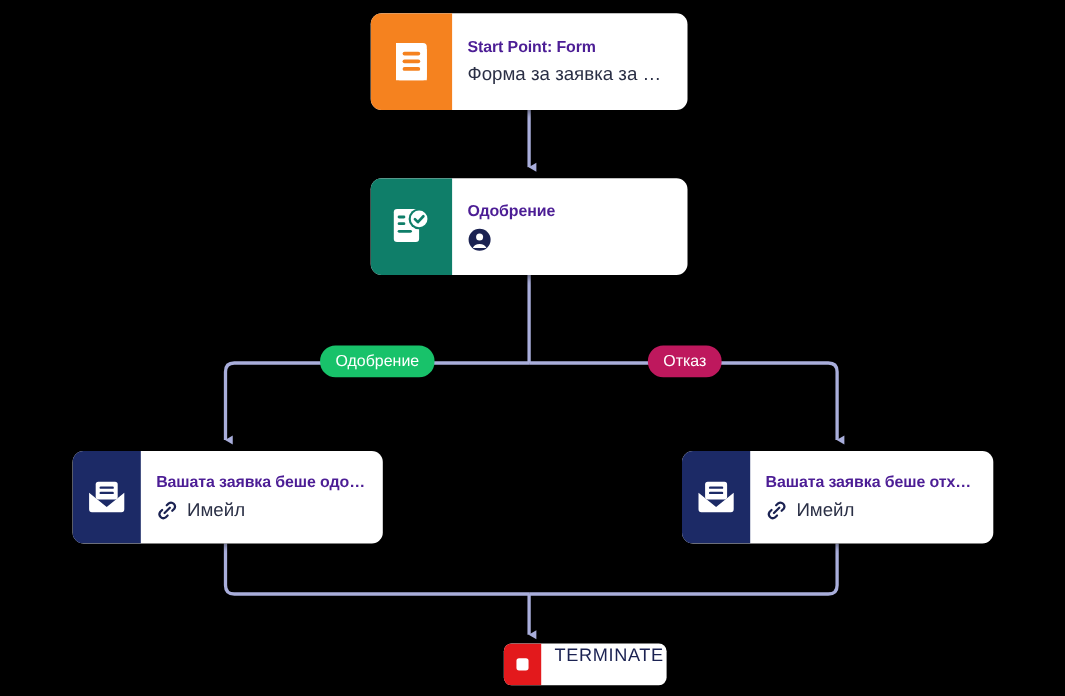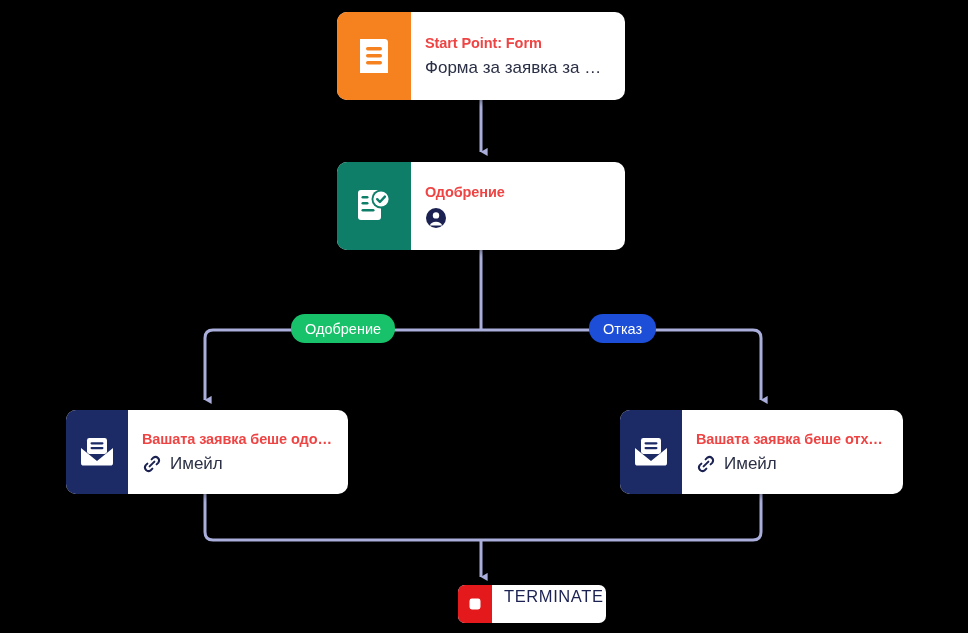--- a/index.html
+++ b/index.html
@@ -46,21 +46,21 @@
   }
   .node-body {
     flex: 1 1 auto;
     display: flex;
     flex-direction: column;
     justify-content: center;
     padding: 0 14px 0 14px;
     min-width: 0;
   }
   .node-title {
-    color: #ef4444;
+    color: #4c1d95;
     font-weight: bold;
     font-size: 14.5px;
     letter-spacing: -0.1px;
     white-space: nowrap;
     overflow: hidden;
     text-overflow: ellipsis;
   }
   .node-sub {
     color: #2a2f45;
     font-size: 17px;
@@ -126,21 +126,21 @@
     padding: 0 14px;
     height: 29px;
     white-space: nowrap;
   }
   #badge-approve {
     left: 291px; top: 314px;
     background: #18c26a;
   }
   #badge-reject {
     left: 589px; top: 314px;
-    background: #1d4ed8;
+    background: #be185d;
   }
 
   .icon-svg { display: block; }
 </style>
 </head>
 <body>
 
 <div id="canvas">
 
   <svg id="edges" viewBox="0 0 968 633" xmlns="http://www.w3.org/2000/svg">

